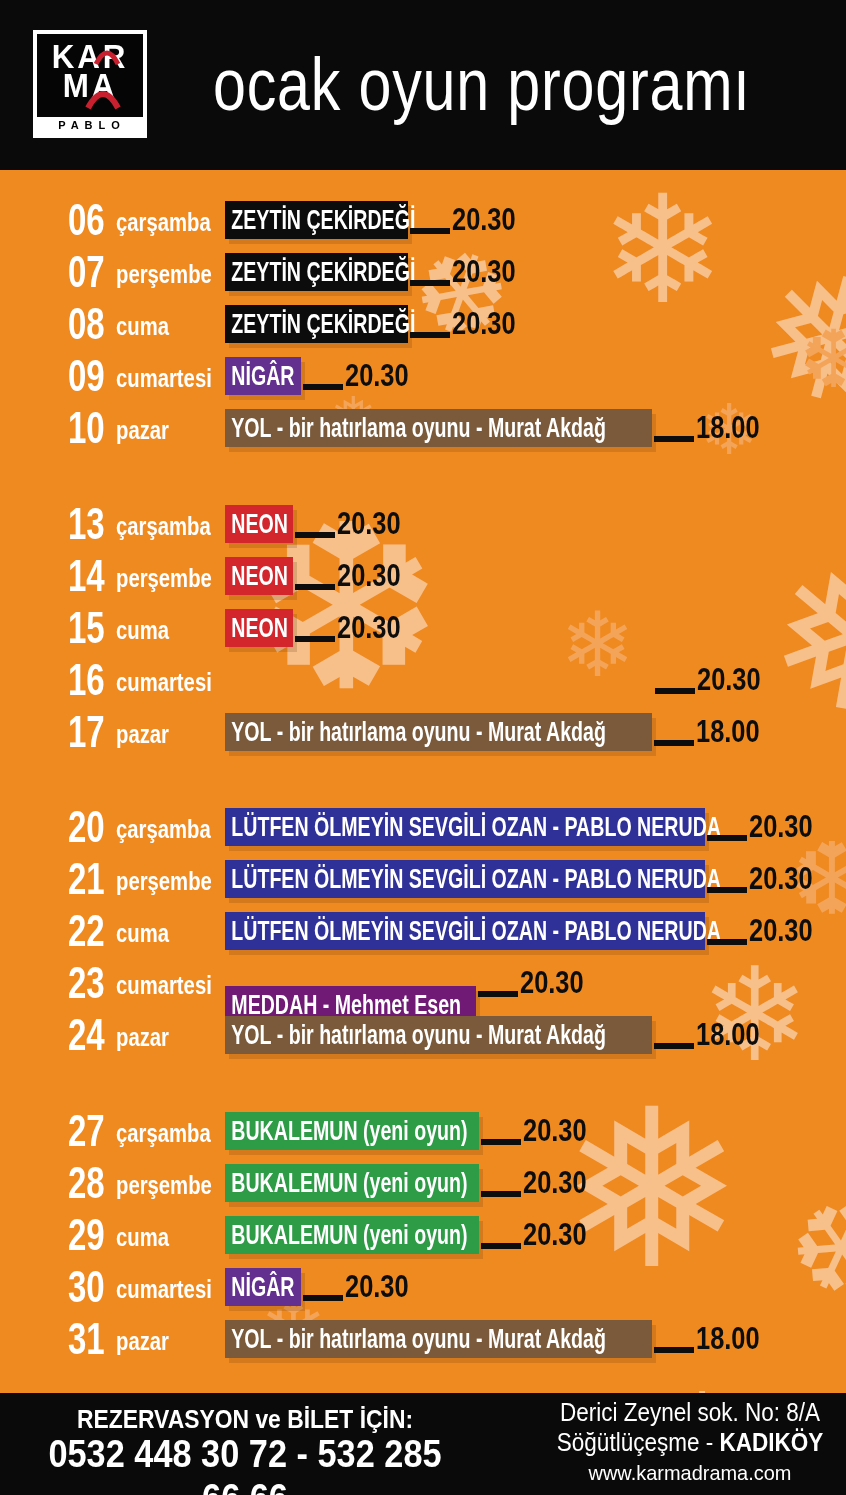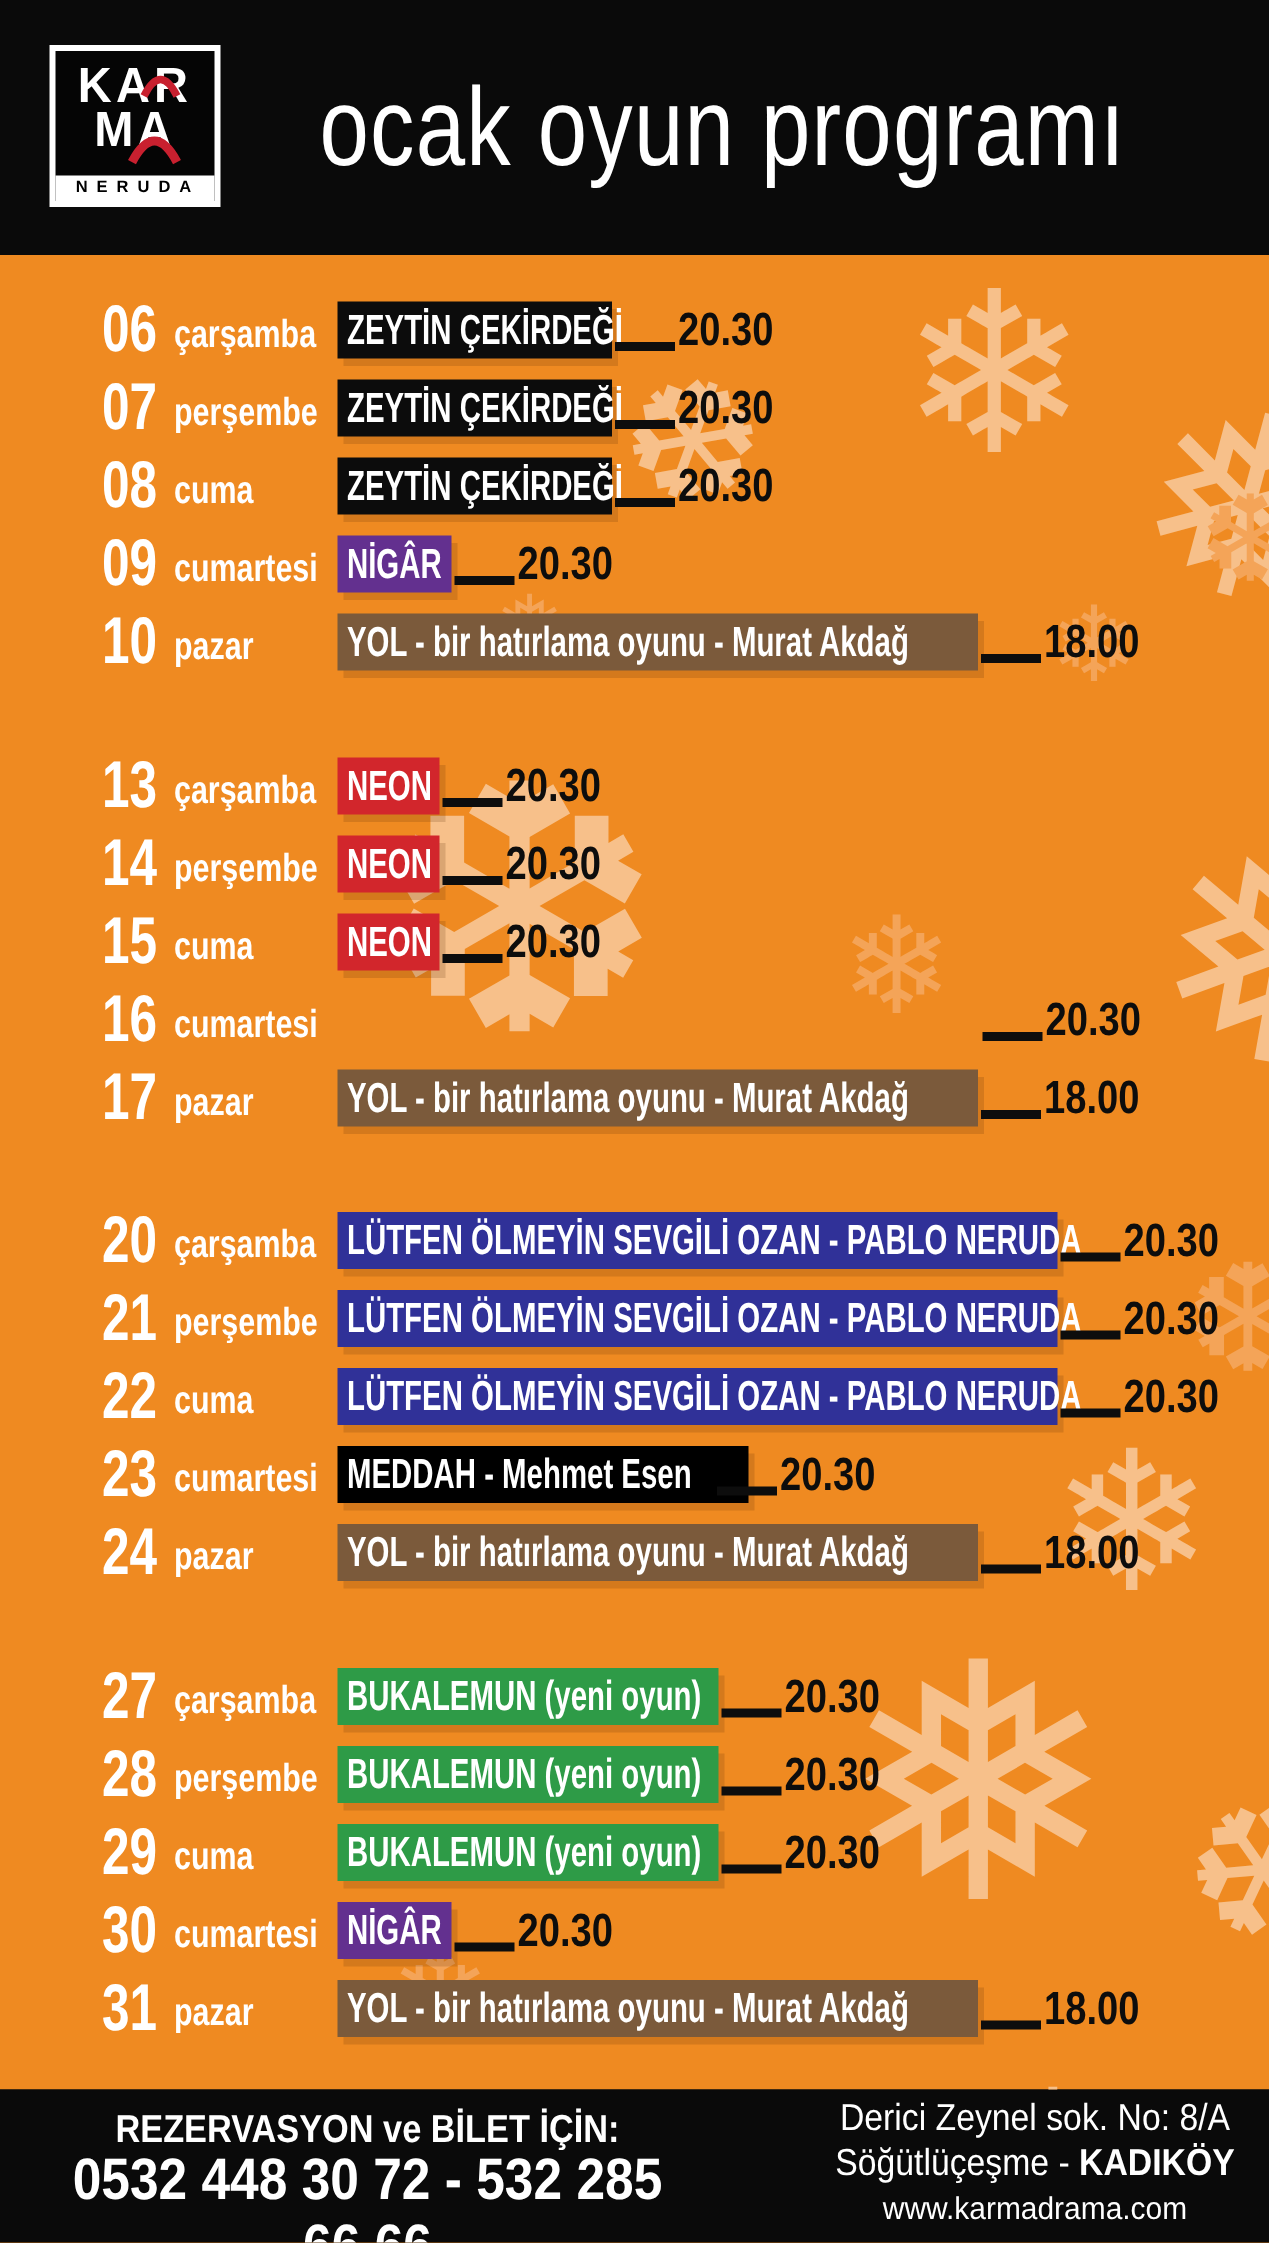--- a/index.html
+++ b/index.html
@@ -61,21 +61,21 @@
     <div class="logo-lines">
       <span class="logo-line">KAR</span>
       <span class="logo-line">MA</span>
     </div>
     <svg class="logo-arc" style="left:56px;top:16px;" width="28" height="16">
       <path d="M3 14 Q 14 -8 25 14" stroke="#C8202F" stroke-width="5" fill="none"></path>
     </svg>
     <svg class="logo-arc" style="left:48px;top:56px;" width="36" height="20">
       <path d="M3 18 Q 18 -10 33 18" stroke="#C8202F" stroke-width="6" fill="none"></path>
     </svg>
-    <div class="logo-band">NERUDA</div>
+    <div class="logo-band">PABLO</div>
   </div>
   <h1 class="page-title">ocak oyun programı</h1>
 </div>
 
 <div class="board" id="board">
     <span class="snowflake" style="left: 600px; top: 5px; font-size: 150px; color: rgb(247, 192, 138);">❄</span>
     <span class="snowflake" style="left: 760px; top: 85px; font-size: 170px; color: rgb(247, 192, 138); transform: rotate(15deg);">❅</span>
     <span class="snowflake" style="left: 800px; top: 150px; font-size: 80px; color: rgb(244, 164, 88);">❆</span>
     <span class="snowflake" style="left: 415px; top: 70px; font-size: 110px; color: rgb(247, 192, 138); transform: rotate(20deg);">❆</span>
     <span class="snowflake" style="left: 330px; top: 220px; font-size: 55px; color: rgb(244, 164, 88);">❅</span>
@@ -185,21 +185,21 @@
   <span class="date-number row-el" style="left: 68px; top: 739px;">22</span>
   <span class="day-name row-el" style="left: 116px; top: 750px;">cuma</span>
   <div class="play-box row-el" style="left: 225px; top: 742px; width: 480px; background: rgb(48, 49, 152);">
     <span class="play-label">LÜTFEN ÖLMEYİN SEVGİLİ OZAN - PABLO NERUDA</span>
   </div>
   <div class="connector row-el" style="left: 707px; top: 769px; width: 40px;"></div>
   <span class="show-time row-el" style="left: 749px; top: 743px;">20.30</span>
 
   <span class="date-number row-el" style="left: 68px; top: 791px;">23</span>
   <span class="day-name row-el" style="left: 116px; top: 802px;">cumartesi</span>
-  <div class="play-box row-el" style="left: 225px; top: 794px; width: 274px; background: #000000;">
+  <div class="play-box row-el" style="left: 225px; top: 816px; width: 251px; background: #701a75;">
     <span class="play-label">MEDDAH - Mehmet Esen</span>
   </div>
   <div class="connector row-el" style="left: 478px; top: 821px; width: 40px;"></div>
   <span class="show-time row-el" style="left: 520px; top: 795px;">20.30</span>
 
   <span class="date-number row-el" style="left: 68px; top: 843px;">24</span>
   <span class="day-name row-el" style="left: 116px; top: 854px;">pazar</span>
   <div class="play-box row-el" style="left: 225px; top: 846px; width: 427px; background: rgb(123, 90, 59);">
     <span class="play-label">YOL - bir hatırlama oyunu - Murat Akdağ</span>
   </div>

